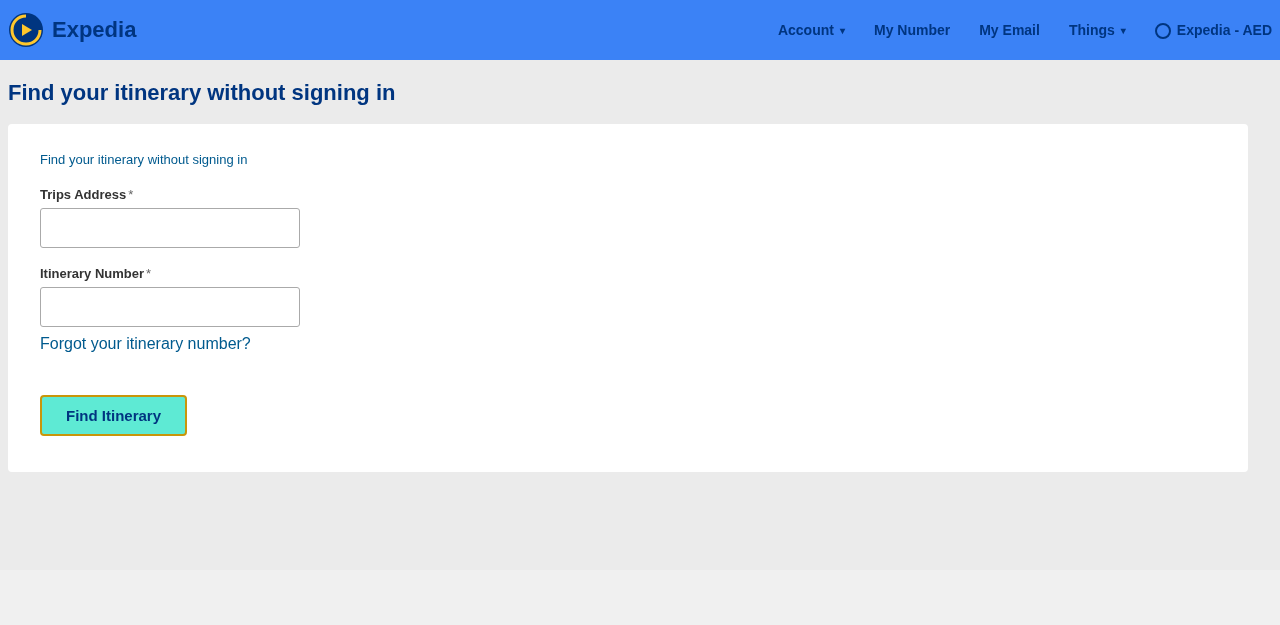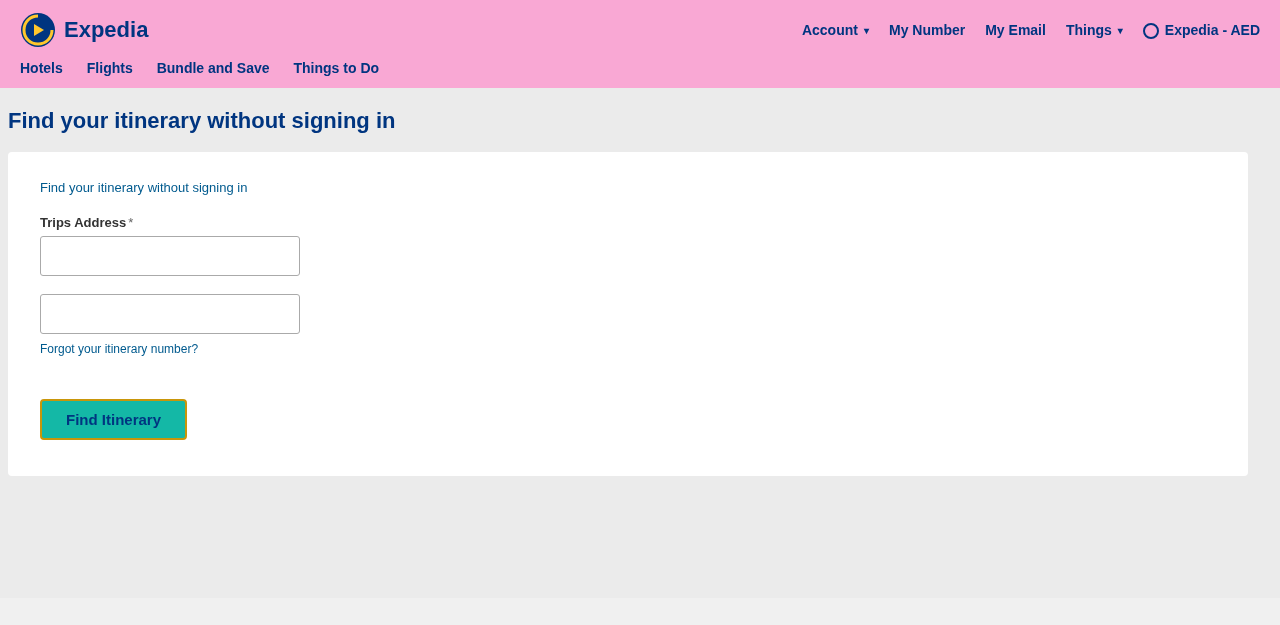--- a/index.html
+++ b/index.html
@@ -1,21 +1,21 @@
 <!DOCTYPE html>
 <html><head>
   <meta charset="utf-8">
   <style>
     * { margin: 0; padding: 0; box-sizing: border-box; }
     body { font-family: Arial, sans-serif; background: #f0f0f0; min-height: 625px; }
 
     
     .header {
-      background-color: #f9a8d4;
-      padding: 0 20px;
+      background-color: #3b82f6;
+      padding: 0 8px;
     }
     .header-top {
       display: flex;
       align-items: center;
       justify-content: space-between;
       height: 60px;
     }
     .logo-area {
       display: flex;
       align-items: center;
@@ -27,21 +27,21 @@
       height: 36px;
     }
     .logo-text {
       font-size: 22px;
       font-weight: bold;
       color: #003580;
     }
     .nav-right {
       display: flex;
       align-items: flex-end;
-      gap: 20px;
+      gap: 29px;
     }
     .nav-right-item {
       color: #003580;
       font-size: 14px;
       font-weight: 600;
       cursor: pointer;
       display: flex;
       align-items: center;
       gap: 4px;
       text-decoration: none;
@@ -124,29 +124,29 @@
       padding: 0 10px;
       font-size: 14px;
       color: #333;
       background: #fff;
       outline: none;
     }
 
     .forgot-link {
       display: inline-block;
       margin-top: 8px;
-      font-size: 12px;
+      font-size: 16px;
       color: #005A8E;
       cursor: pointer;
       text-decoration: none;
     }
 
     .find-btn {
       margin-top: 24px;
-      background-color: #14b8a6;
+      background-color: #5eead4;
       color: #003580;
       border: 2px solid #c9960a;
       border-radius: 4px;
       padding: 10px 24px;
       font-size: 15px;
       font-weight: bold;
       cursor: pointer;
     }
   </style>
 </head>
@@ -178,52 +178,41 @@
       <a class="nav-right-item">
         <span>Things</span>
         <span class="chevron-down">▾</span>
       </a>
       <a class="nav-right-item">
         <span class="globe-icon"></span>
         <span>Expedia - AED</span>
       </a>
     </nav>
   </div>
-  <div class="header-bottom">
-    <a class="nav-bottom-item">
-      <span>Hotels</span>
-    </a>
-    <a class="nav-bottom-item">
-      <span>Flights</span>
-    </a>
-    <a class="nav-bottom-item">
-      <span>Bundle and Save</span>
-    </a>
-    <a class="nav-bottom-item">
-      <span>Things to Do</span>
-    </a>
-  </div>
 </header>
 
 <main class="page-content">
   <h1 class="page-title">Find your itinerary without signing in</h1>
 
   <div class="card">
     <p class="card-subtitle">Find your itinerary without signing in</p>
 
     
     <div class="form-group">
       <label class="form-label">
         <span>Trips Address</span><span class="required-star">*</span>
       </label>
       <input class="form-input" type="email" style="">
     </div>
 
     
     <div class="form-group">
+      <label class="form-label">
+        <span>Itinerary Number</span><span class="required-star">*</span>
+      </label>
       <input class="form-input" type="text" style="">
       <a class="forgot-link">Forgot your itinerary number?</a>
     </div>
 
     
     <button class="find-btn">Find Itinerary</button>
   </div>
 </main>
 
 </body></html>

